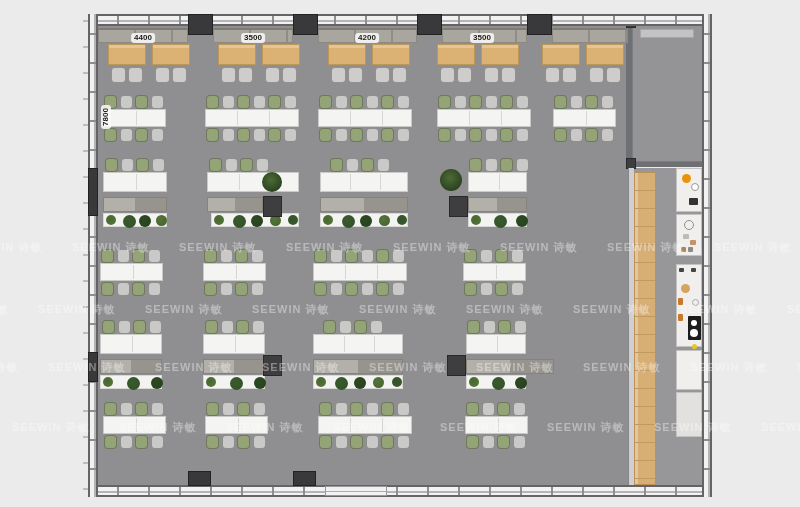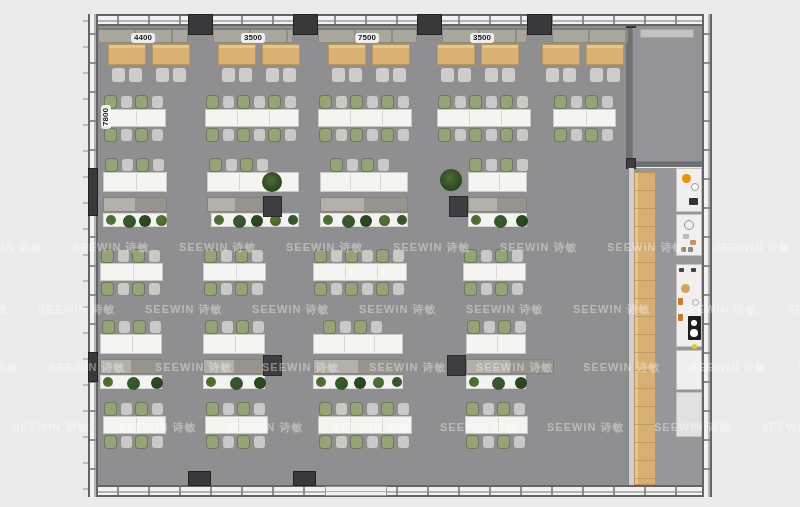--- a/index.html
+++ b/index.html
@@ -397,21 +397,21 @@
     <div class="abs wallcol" style="left: 293px; top: 14px; width: 25px; height: 21px;"></div>
     <div class="abs wallcol" style="left: 417px; top: 14px; width: 25px; height: 21px;"></div>
     <div class="abs wallcol" style="left: 527px; top: 14px; width: 25px; height: 21px;"></div>
     <div class="abs wallcol" style="left: 188px; top: 471px; width: 23px; height: 15px;"></div>
     <div class="abs wallcol" style="left: 293px; top: 471px; width: 23px; height: 15px;"></div>
     <div class="abs wallcol" style="left: 88px; top: 168px; width: 10px; height: 48px;"></div>
     <div class="abs wallcol" style="left: 88px; top: 352px; width: 10px; height: 30px;"></div>
     <div class="abs" style="left: 325px; top: 486px; width: 62px; height: 10px; background: linear-gradient(rgba(0, 0, 0, 0) 0px, rgba(0, 0, 0, 0) 45%, rgb(173, 173, 175) 45%, rgb(173, 173, 175) 60%, rgba(0, 0, 0, 0) 60%) rgb(242, 242, 242); border: 1px solid rgb(151, 151, 154);"></div>
     <div class="abs dim" style="left: 143px; top: 33px; width: auto; height: auto; transform: translateX(-50%);">4400</div>
     <div class="abs dim" style="left: 253px; top: 33px; width: auto; height: auto; transform: translateX(-50%);">3500</div>
-    <div class="abs dim" style="left: 367px; top: 33px; width: auto; height: auto; transform: translateX(-50%);">7500</div>
+    <div class="abs dim" style="left: 367px; top: 33px; width: auto; height: auto; transform: translateX(-50%);">4200</div>
     <div class="abs dim" style="left: 482px; top: 33px; width: auto; height: auto; transform: translateX(-50%);">3500</div>
     <div class="abs dim" style="left: 106px; top: 117px; width: auto; height: auto; transform: translate(-50%, -50%) rotate(-90deg);">7800</div>
     <div class="abs wm" style="left: -35px; top: 240px; width: auto; height: auto;">SEEWIN 诗敏</div>
     <div class="abs wm" style="left: 72px; top: 240px; width: auto; height: auto;">SEEWIN 诗敏</div>
     <div class="abs wm" style="left: 179px; top: 240px; width: auto; height: auto;">SEEWIN 诗敏</div>
     <div class="abs wm" style="left: 286px; top: 240px; width: auto; height: auto;">SEEWIN 诗敏</div>
     <div class="abs wm" style="left: 393px; top: 240px; width: auto; height: auto;">SEEWIN 诗敏</div>
     <div class="abs wm" style="left: 500px; top: 240px; width: auto; height: auto;">SEEWIN 诗敏</div>
     <div class="abs wm" style="left: 607px; top: 240px; width: auto; height: auto;">SEEWIN 诗敏</div>
     <div class="abs wm" style="left: 714px; top: 240px; width: auto; height: auto;">SEEWIN 诗敏</div>

